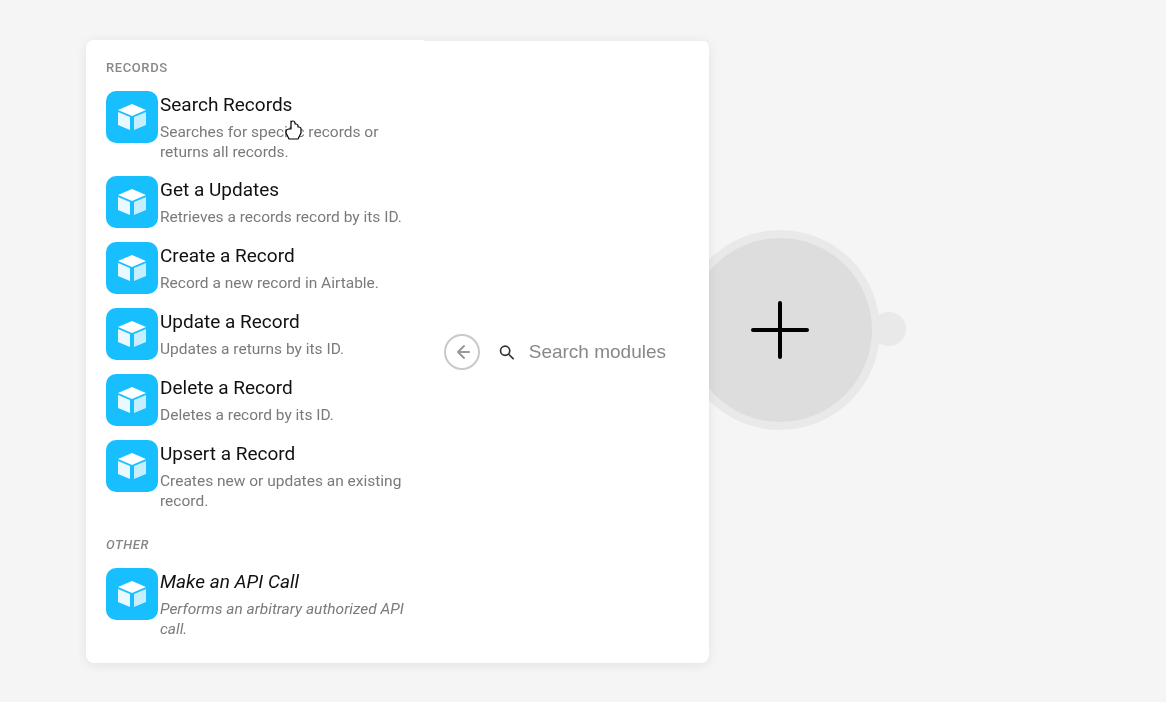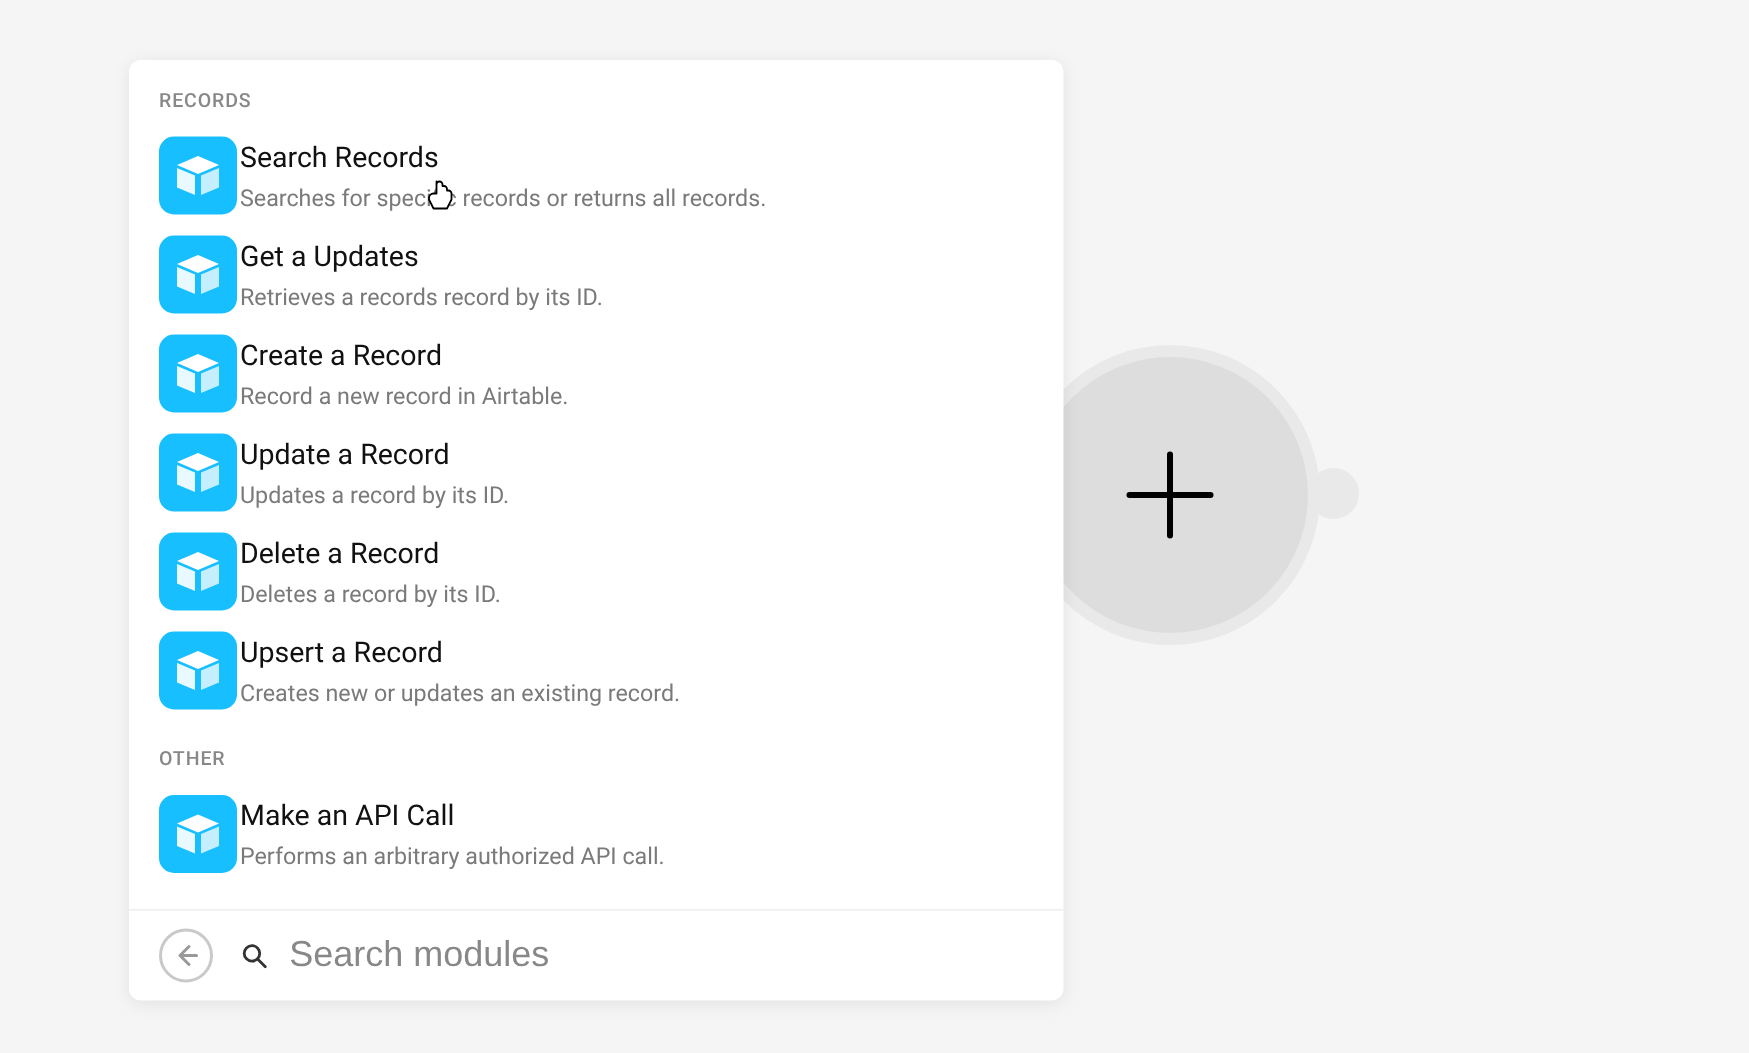--- a/index.html
+++ b/index.html
@@ -13,33 +13,33 @@
     }
     .panel {
       position: absolute;
       left: 86px;
       top: 40px;
       width: 623px;
       background: #ffffff;
       border-radius: 8px;
       box-shadow: 0 2px 12px rgba(0,0,0,0.08);
       display: flex;
-      flex-direction: column;
+      flex-direction: row;
     }
     .panel-scroll {
       padding: 20px 20px 14px 20px;
     }
     .section-header {
       font-size: 13px;
       font-weight: 500;
       color: #888;
       letter-spacing: 0.6px;
       margin-bottom: 12px;
     }
-    .section + .section { margin-top: 16px; }
+    .section + .section { margin-top: 16px; font-style: italic; }
     .item {
       display: flex;
       align-items: flex-start;
       gap: 2px;
       padding: 4px 0 10px 0;
       cursor: pointer;
     }
     .item-icon {
       width: 52px;
       height: 52px;
@@ -83,21 +83,21 @@
     }
     .search-wrapper {
       display: flex;
       align-items: center;
       gap: 14px;
       flex: 1;
     }
     .search-input {
       border: none;
       outline: none;
-      font-size: 24px;
+      font-size: 19px;
       color: #555;
       width: 100%;
       background: transparent;
     }
     .search-input::placeholder { color: #888; }
     .add-node {
       position: absolute;
       left: 660px;
       top: 230px;
       width: 240px;
@@ -207,21 +207,21 @@
           <svg width="34" height="34" viewBox="0 0 34 34">
               <g fill="#fff">
                 <polygon points="17,4 31,10 17,16 3,10"></polygon>
                 <polygon points="3,12 15,17 15,30 3,25" opacity="0.9"></polygon>
                 <polygon points="31,12 19,17 19,30 31,25" opacity="0.75"></polygon>
               </g>
             </svg>
         </div>
         <div class="item-text">
           <div class="item-title">Update a Record</div>
-          <div class="item-desc">Updates a record by its ID.</div>
+          <div class="item-desc">Updates a returns by its ID.</div>
         </div>
       </div>
 
       <div class="item">
         <div class="item-icon">
           <svg width="34" height="34" viewBox="0 0 34 34">
               <g fill="#fff">
                 <polygon points="17,4 31,10 17,16 3,10"></polygon>
                 <polygon points="3,12 15,17 15,30 3,25" opacity="0.9"></polygon>
                 <polygon points="31,12 19,17 19,30 31,25" opacity="0.75"></polygon>

